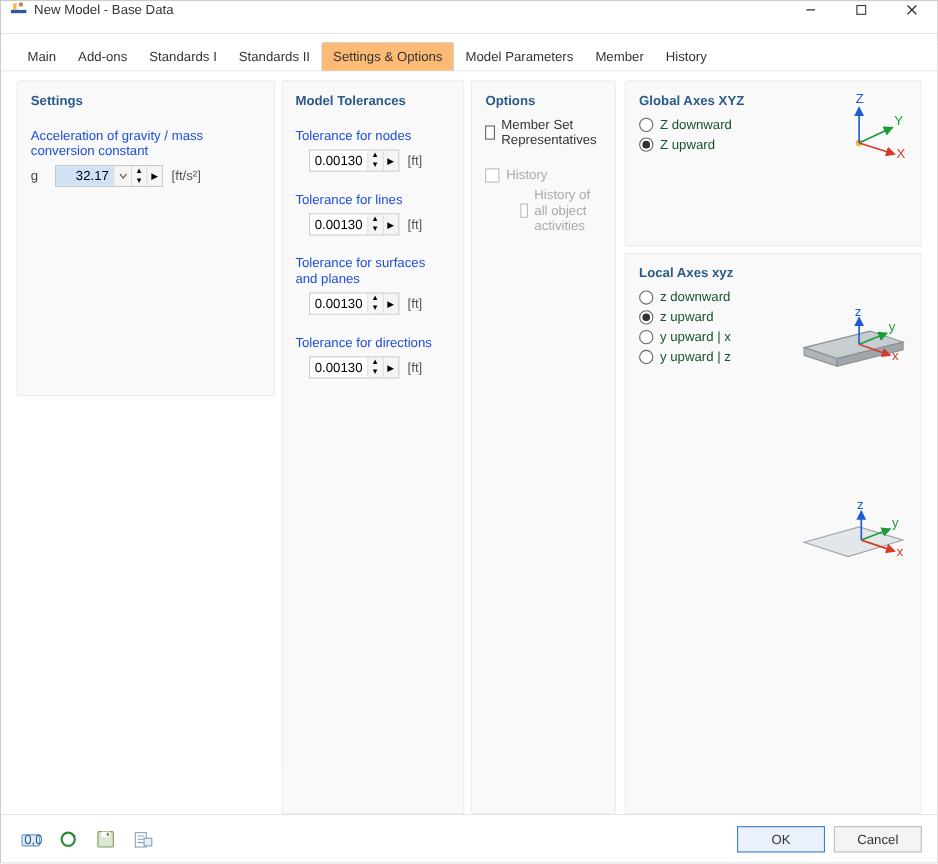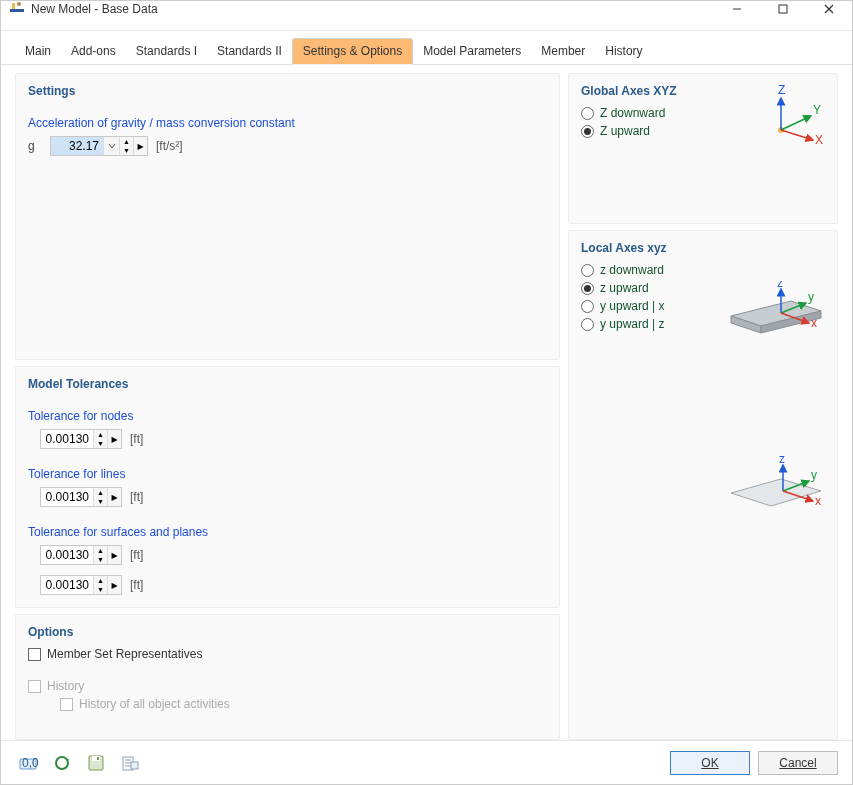--- a/index.html
+++ b/index.html
@@ -7,21 +7,21 @@
   .window { width:853px; height:785px; border:1px solid #ccc; background:#fff; display:flex; flex-direction:column; position:relative;}
   .titlebar { height:30px; display:flex; align-items:center; padding:0 0 14px 8px; border-bottom:1px solid #e5e5e5; justify-content:space-between;text-align:center;}
   .titlebar-left { display:flex; align-items:center; gap:6px; }
   .titlebar-title { color:#333; }
   .titlebar-btns { display:flex; }
   .titlebar-btn { width:46px; height:30px; display:flex; align-items:center; justify-content:center; color:#333; }
   .tabbar { height:28px; display:flex; align-items:flex-end; padding:0 14px; border-bottom:1px solid #e0e0e0; background:#fff; margin-top:6px;}
   .tab { padding:5px 10px 6px; color:#333; cursor:default; }
   .tab.active { background:#fdba74; border:1px solid #d0d0d0; border-bottom:1px solid #f2f2f2; border-radius:3px 3px 0 0; position:relative; top:1px;}
   .body { flex:1; display:flex; padding:8px 14px 0 14px; gap:8px; background:#fff; }
-  .col-left { flex:1; display:flex; flex-direction:column; gap:6px; min-width:0;}
+  .col-left { flex:1; display:flex; flex-direction:row; gap:6px; min-width:0;}
   .col-right { width:270px; display:flex; flex-direction:column; gap:6px;}
   .panel { background:#f9f9f9; border:1px solid #ececec; border-radius:2px; padding:10px 12px 12px 12px; }
   .panel-title { color:#2a5a8a; font-weight:600; font-size:12px; margin-bottom:8px; }
   .settings-panel { height:287px; }
   .field-label { color:#1d4ed8; margin-bottom:6px;margin-top:18px; }
   .spin-row { display:flex; align-items:center; gap:4px; }
   .spin-prefix { width:18px; color:#444; }
   .spin { display:inline-flex; align-items:flex-start; background:#f0f0f0; border:1px solid #c8c8c8; height:20px; }
   .spin input { width:52px; height:18px; border:none; background:#fff; text-align:right; padding:0 4px; outline:none;}
   .spin .sel { background:#cfe3f7; }
@@ -39,21 +39,21 @@
   .disabled-text { color:#aaa; }
   .axes-panel { position:relative; height:151px;}
   .local-panel { position:relative; height:300px;}
   .axes-svg { position:absolute; right:6px; top:8px; }
   .tol-block { margin-bottom:10px;}
   .tol-block:last-child { margin-bottom:0;}
   .footer { height:44px; border-top:1px solid #e5e5e5; display:flex; align-items:center; padding:0 14px; justify-content:space-between; background:#fff;}
   .footer-left { display:flex; gap:8px; }
   .ftr-icon { width:26px; height:26px; border:1px solid transparent; display:flex; align-items:center; justify-content:center; border-radius:2px;}
   .footer-right { display:flex; gap:8px;}
-  .btn { width:80px; height:24px; border:1px solid #bdbdbd; background:#f4f4f4; display:flex; align-items:center; justify-content:center; color:#333; cursor:default;text-decoration:underline;}
+  .btn { width:80px; height:24px; border:1px solid #bdbdbd; background:#f4f4f4; display:flex; align-items:center; justify-content:center; color:#333; cursor:default;}
   .btn.primary { border:1px solid #3b7fc4; background:#eaf1fa; }
   .indent { margin-left:32px; }
 </style>
 </head>
 <body>
 
 <div class="window">
 
   <div class="titlebar">
     <div class="titlebar-left">
@@ -164,20 +164,21 @@
                   <div>▲</div>
                   <div>▼</div>
                 </span>
               <span class="play">▶</span>
             </span>
             <span class="unit">[ft]</span>
           </div>
         </div>
 
         <div class="tol-block">
+          <div class="field-label">Tolerance for directions</div>
           <div class="spin-row" style="margin-left:12px">
             <span class="spin">
               <input value="0.00130" style="">
               <span class="updown">
                   <div>▲</div>
                   <div>▼</div>
                 </span>
               <span class="play">▶</span>
             </span>
             <span class="unit">[ft]</span>

